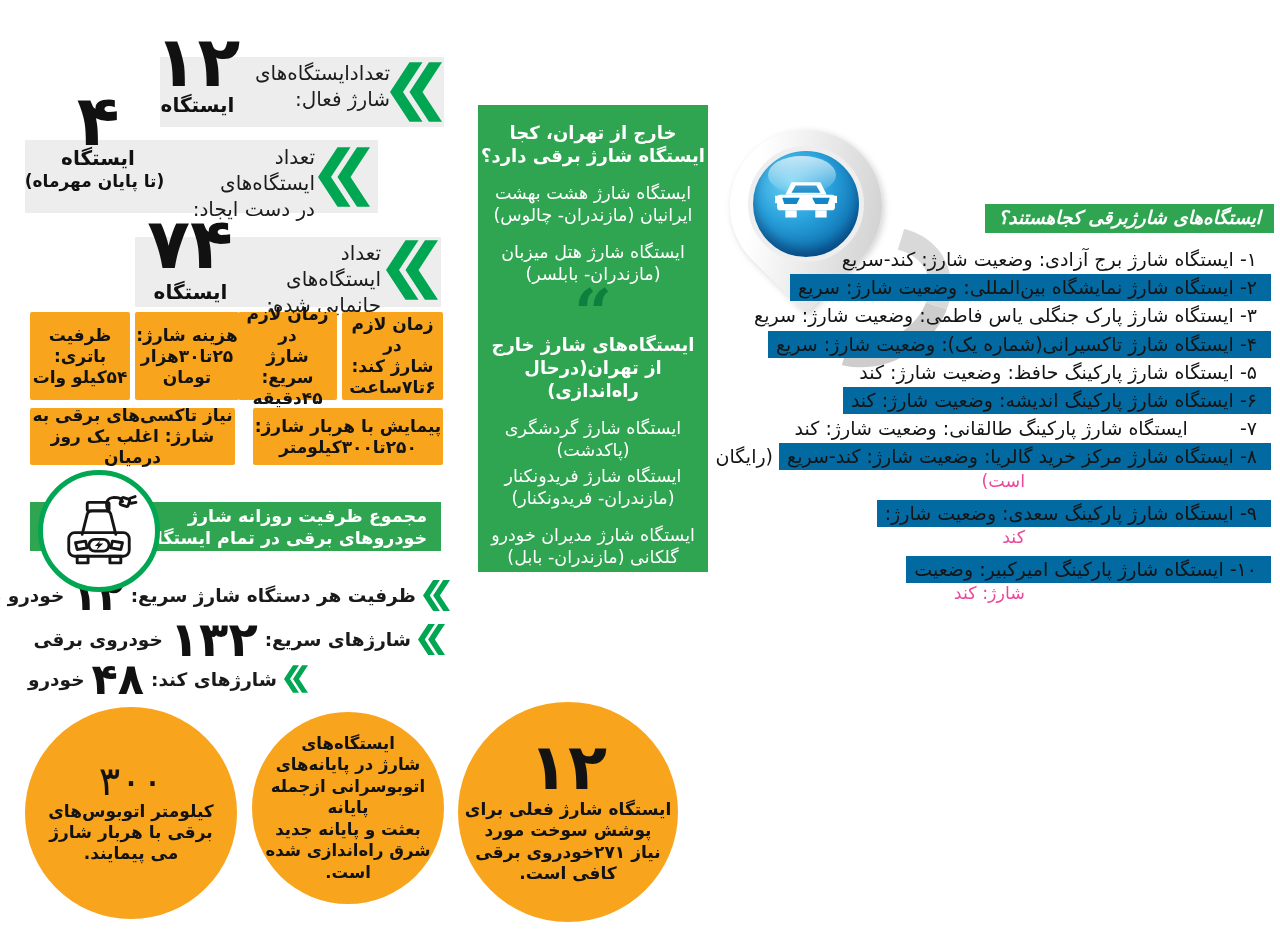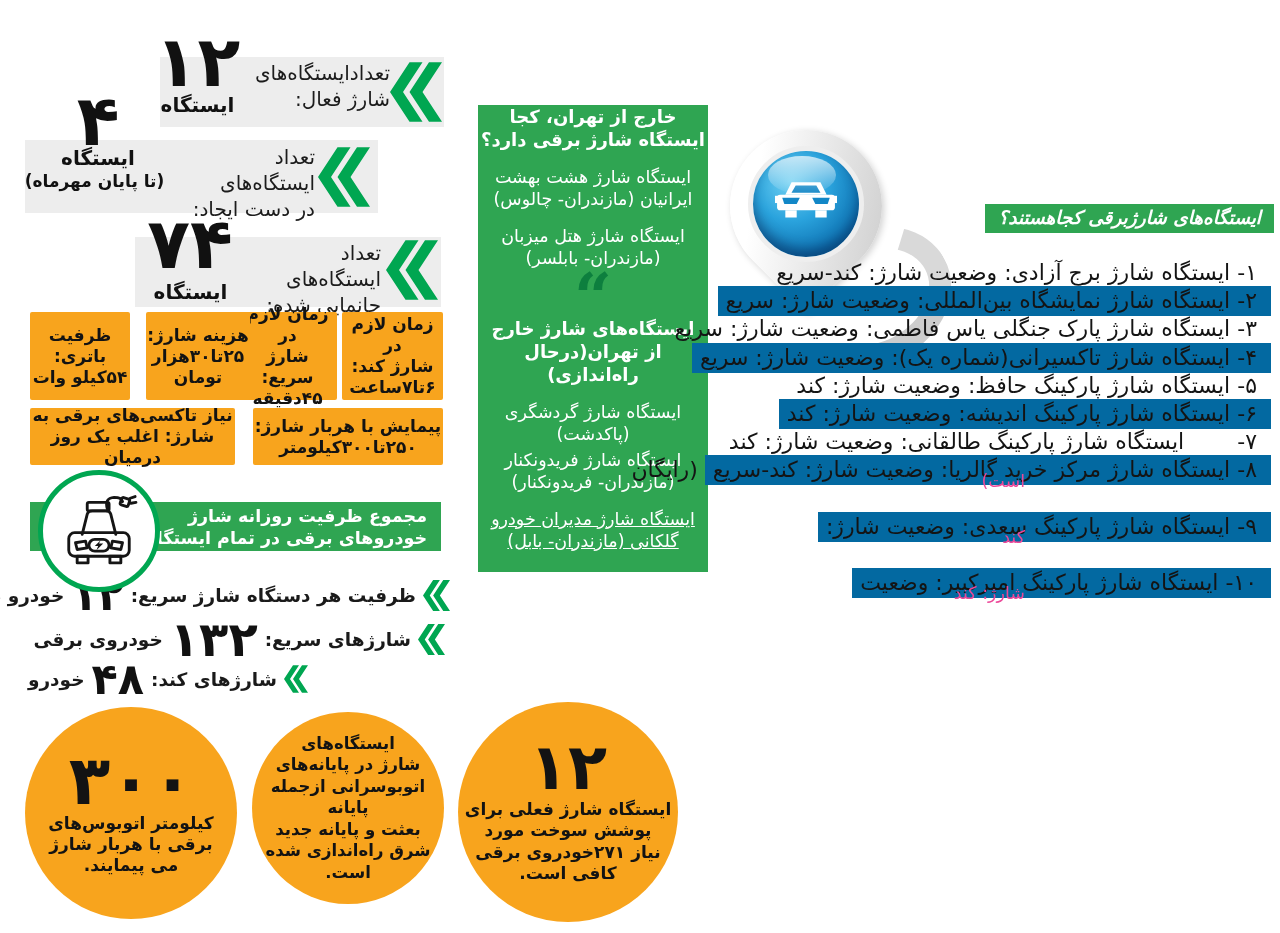--- a/index.html
+++ b/index.html
@@ -16,26 +16,26 @@
         text-align:center;font-weight:bold;font-size:17px;line-height:21px;color:#131313;}
   .banner{background:#2FA552;color:#fff;display:flex;flex-direction:column;justify-content:center;
           text-align:right;font-weight:bold;font-size:17.5px;line-height:22px;padding-right:14px;box-sizing:border-box;}
   .icon-circle{background:#fff;border:5px solid #00A651;border-radius:50%;display:flex;align-items:center;justify-content:center;z-index:3;}
   .cap-line{display:flex;align-items:center;gap:7px;}
   .cap-text{font-weight:bold;font-size:18.5px;color:#1a1a1a;white-space:nowrap;}
   .cap-num{font-weight:bold;color:#111;line-height:.9;}
   .circle{border-radius:50%;background:#F8A41D;display:flex;flex-direction:column;align-items:center;
           justify-content:center;text-align:center;font-weight:bold;color:#131313;}
   .gbox{background:#2FA552;color:#fff;text-align:center;display:flex;flex-direction:column;align-items:center;box-sizing:border-box;}
-  .gbox .title{font-weight:bold;font-size:18px;line-height:23px;}
+  .gbox .title{font-weight:bold;font-size:18px;line-height:23px;margin-top:16px;}
   .gbox .item{font-size:17.5px;line-height:22px;margin-top:15px;}
   .gbox .quote{font-family:"DejaVu Serif",serif;font-weight:bold;font-size:66px;line-height:.55;height:34px;color:#0D7F3E;margin-top:10px;}
   .gbox .subtitle{font-weight:bold;font-size:18px;line-height:23px;margin-top:4px;}
   .list-head span{background:#2FA552;color:#fff;font-weight:bold;font-size:18.5px;padding:3px 13px 5px 13px;}
-  .li{position:absolute;right:23px;font-size:22px;line-height:27px;white-space:nowrap;color:#141414;margin-top:13px;}
+  .li{position:absolute;right:23px;font-size:19px;line-height:27px;white-space:nowrap;color:#141414;}
   .hl{background:#0369a1;padding:2px 14px 3px 8px;margin-right:-14px;}
   .l2{position:absolute;right:255px;font-size:17.5px;color:#ec4899;}
   .gap7{display:inline-block;width:46px;}
   
   .pin-body{position:absolute;left:10px;top:4px;width:152px;height:152px;border-radius:50% 50% 50% 0;
             transform:rotate(-45deg);background:linear-gradient(145deg,#ffffff 25%,#e6e6e6 60%,#c9c9c9 100%);
             box-shadow:0 3px 7px rgba(0,0,0,.18);}
   .swoosh{position:absolute;left:72px;top:104px;width:118px;height:90px;border-radius:50%;
           border:22px solid transparent;border-right-color:#d9d9d9;border-bottom-color:#cdcdcd;transform:rotate(-28deg);}
   .pin-blue{position:absolute;left:28px;top:20px;width:116px;height:116px;border-radius:50%;box-sizing:border-box;
@@ -84,21 +84,21 @@
 جانمایی شده:</div>
   <div class="abs big-num" style="left:135px;top:211px;width:110px;font-size:70px;">۷۴</div>
   <div class="abs unit" style="left:148px;top:280px;width:85px;">ایستگاه</div>
 
   <div class="abs card pre" style="left:342px;top:312px;width:101px;height:88px;">زمان لازم در
 شارژ کند:
 ۶تا۷ساعت</div>
   <div class="abs card pre" style="left:238px;top:312px;width:99px;height:88px;">زمان لازم در
 شارژ سریع:
 ۴۵دقیقه</div>
-  <div class="abs card pre" style="left:146px;top:312px;width:104px;height:88px;">هزینه شارژ:
+  <div class="abs card pre" style="left:135px;top:312px;width:104px;height:88px;">هزینه شارژ:
 ۲۵تا۳۰هزار
 تومان</div>
   <div class="abs card pre" style="left:30px;top:312px;width:100px;height:88px;">ظرفیت
 باتری:
 ۵۴کیلو وات</div>
   <div class="abs card pre" style="left:253px;top:408px;width:190px;height:57px;">پیمایش با هربار شارژ:
 ۲۵۰تا۳۰۰کیلومتر</div>
   <div class="abs card pre" style="left:30px;top:408px;width:205px;height:57px;">نیاز تاکسی‌های برقی به
 شارژ: اغلب یک روز درمیان</div>
 
@@ -140,21 +140,21 @@
   <div class="abs cap-line" style="right:972px;top:660px;">
     <svg class="chev" style="width:24px;height:28px;">
         <use href="#chev"></use>
       </svg>
     <span class="cap-text">شارژهای کند:</span>
     <span class="cap-num" style="font-size:43px;">۴۸</span>
     <span class="cap-text">خودرو</span>
   </div>
 
   <div class="abs circle" style="left:25px;top:707px;width:212px;height:212px;">
-    <div style="font-size:68px;font-weight:bold;line-height:.9;">۳۰۰</div>
+    <div style="font-size:40px;font-weight:normal;line-height:.9;">۳۰۰</div>
     <div class="pre" style="font-size:17px;line-height:21px;margin-top:2px;">کیلومتر اتوبوس‌های
 برقی با هربار شارژ
 می پیمایند.</div>
   </div>
   <div class="abs circle" style="left:252px;top:712px;width:192px;height:192px;">
     <div class="pre" style="font-size:16.5px;line-height:21.5px;">ایستگاه‌های
 شارژ در پایانه‌های
 اتوبوسرانی ازجمله پایانه
 بعثت و پایانه جدید
 شرق راه‌اندازی شده
@@ -175,21 +175,21 @@
 ایرانیان (مازندران- چالوس)</div>
     <div class="item pre">ایستگاه شارژ هتل میزبان
 (مازندران- بابلسر)</div>
     <div class="quote">“</div>
     <div class="subtitle pre">ایستگاه‌های شارژ خارج
 از تهران(درحال راه‌اندازی)</div>
     <div class="item pre">ایستگاه شارژ گردشگری
 (پاکدشت)</div>
     <div class="item pre" style="margin-top:4px;">ایستگاه شارژ فریدونکنار
 (مازندران- فریدونکنار)</div>
-    <div class="item pre" style="text-decoration:underline;">ایستگاه شارژ مدیران خودرو
+    <div class="item pre" style="">ایستگاه شارژ مدیران خودرو
 گلکانی (مازندران- بابل)</div>
   </div>
 
   <div class="abs" style="left:720px;top:126px;width:200px;height:215px;">
     <div class="swoosh"></div>
     <div class="pin-body"></div>
     <div class="pin-blue">
       <svg style="position:absolute;left:22px;top:28px;" width="62" height="46" viewBox="0 0 60 44">
         <path d="M16 3 L44 3 L50 15 L10 15 Z" fill="#ffffff"></path>
         <path d="M20 6 L40 6 L44 13 L16 13 Z" fill="#1287c7"></path>

